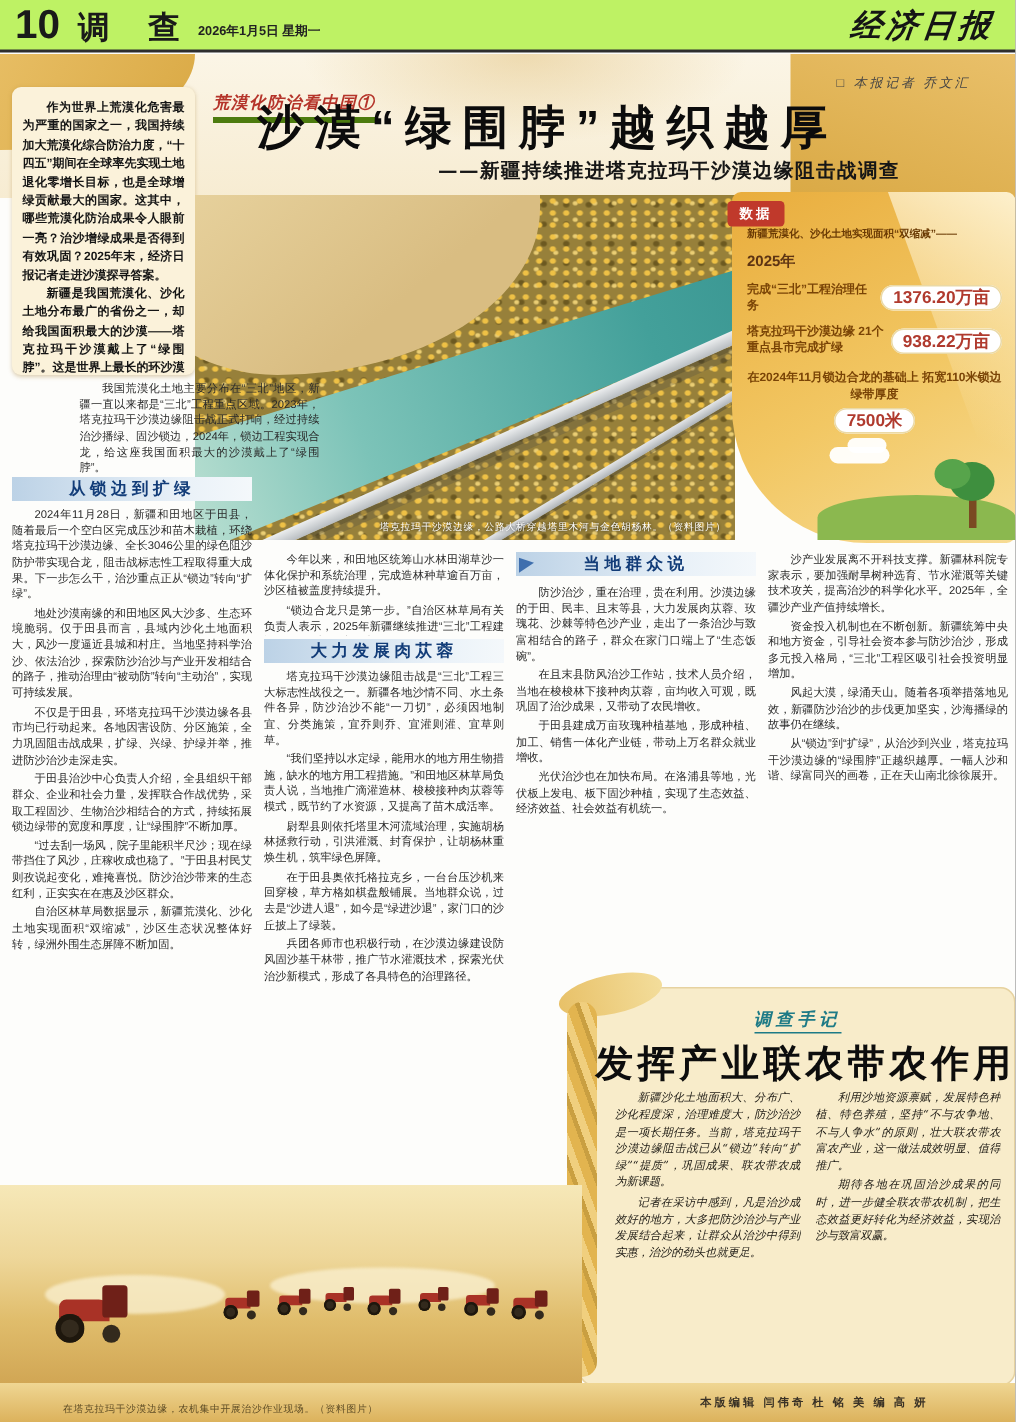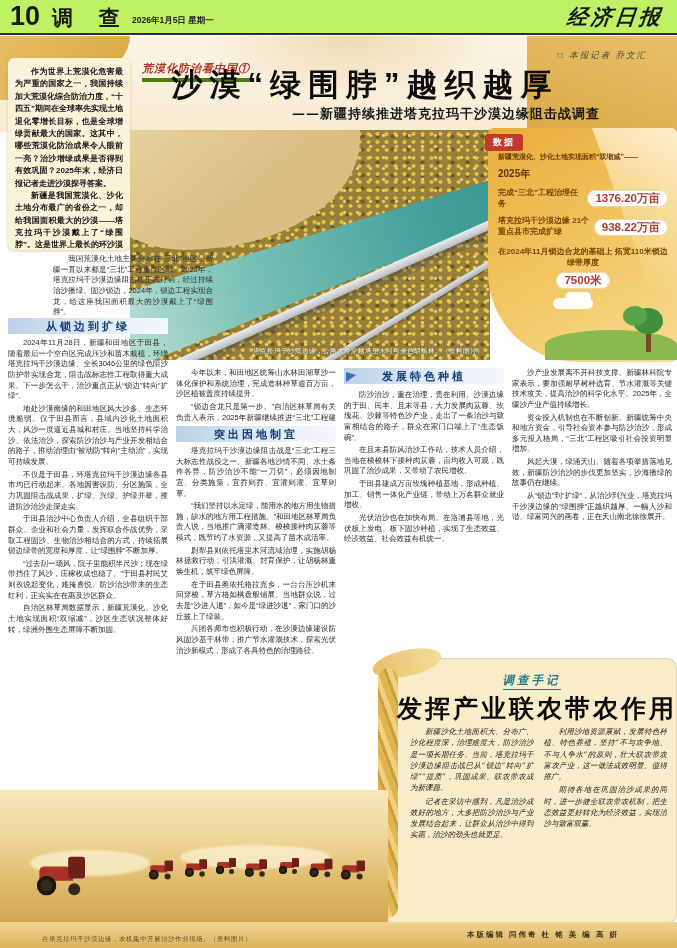--- a/index.html
+++ b/index.html
@@ -201,33 +201,33 @@
       <p>于田县治沙中心负责人介绍，全县组织干部群众、企业和社会力量，发挥联合作战优势，采取工程固沙、生物治沙相结合的方式，持续拓展锁边绿带的宽度和厚度，让“绿围脖”不断加厚。</p>
       <p>“过去刮一场风，院子里能积半尺沙；现在绿带挡住了风沙，庄稼收成也稳了。”于田县村民艾则孜说起变化，难掩喜悦。防沙治沙带来的生态红利，正实实在在惠及沙区群众。</p>
       <p>自治区林草局数据显示，新疆荒漠化、沙化土地实现面积“双缩减”，沙区生态状况整体好转，绿洲外围生态屏障不断加固。</p>
     </div>
 
   <div class="colbox" style="left:176px;top:368px;width:160px;height:56px;">
       <p>今年以来，和田地区统筹山水林田湖草沙一体化保护和系统治理，完成造林种草逾百万亩，沙区植被盖度持续提升。</p>
       <p>“锁边合龙只是第一步。”自治区林草局有关负责人表示，2025年新疆继续推进“三北”工程建设，“绿围脖”正越织越厚。</p>
     </div>
   <div class="sec-hdr" style="left:176px;top:426px;">
-    <span>突出因地制宜</span>
+    <span>大力发展肉苁蓉</span>
   </div>
   <div class="colbox" style="left:176px;top:446px;width:160px;height:342px;">
       <p>塔克拉玛干沙漠边缘阻击战是“三北”工程三大标志性战役之一。新疆各地沙情不同、水土条件各异，防沙治沙不能“一刀切”，必须因地制宜、分类施策，宜乔则乔、宜灌则灌、宜草则草。</p>
       <p>“我们坚持以水定绿，能用水的地方用生物措施，缺水的地方用工程措施。”和田地区林草局负责人说，当地推广滴灌造林、梭梭接种肉苁蓉等模式，既节约了水资源，又提高了苗木成活率。</p>
       <p>尉犁县则依托塔里木河流域治理，实施胡杨林拯救行动，引洪灌溉、封育保护，让胡杨林重焕生机，筑牢绿色屏障。</p>
       <p>在于田县奥依托格拉克乡，一台台压沙机来回穿梭，草方格如棋盘般铺展。当地群众说，过去是“沙进人退”，如今是“绿进沙退”，家门口的沙丘披上了绿装。</p>
       <p>兵团各师市也积极行动，在沙漠边缘建设防风固沙基干林带，推广节水灌溉技术，探索光伏治沙新模式，形成了各具特色的治理路径。</p>
     </div>
 
   <div class="sec-hdr" style="left:344px;top:368px;">
     <span class="tri"></span>
-    <span>发展特色种植</span>
+    <span>当地群众说</span>
   </div>
   <div class="colbox" style="left:344px;top:390px;width:160px;height:264px;">
       <p>防沙治沙，重在治理，贵在利用。沙漠边缘的于田、民丰、且末等县，大力发展肉苁蓉、玫瑰花、沙棘等特色沙产业，走出了一条治沙与致富相结合的路子，群众在家门口端上了“生态饭碗”。</p>
       <p>在且末县防风治沙工作站，技术人员介绍，当地在梭梭林下接种肉苁蓉，亩均收入可观，既巩固了治沙成果，又带动了农民增收。</p>
       <p>于田县建成万亩玫瑰种植基地，形成种植、加工、销售一体化产业链，带动上万名群众就业增收。</p>
       <p>光伏治沙也在加快布局。在洛浦县等地，光伏板上发电、板下固沙种植，实现了生态效益、经济效益、社会效益有机统一。</p>
     </div>
 
   <div class="colbox" style="left:512px;top:368px;width:160px;height:286px;">
       <p>沙产业发展离不开科技支撑。新疆林科院专家表示，要加强耐旱树种选育、节水灌溉等关键技术攻关，提高治沙的科学化水平。2025年，全疆沙产业产值持续增长。</p>

